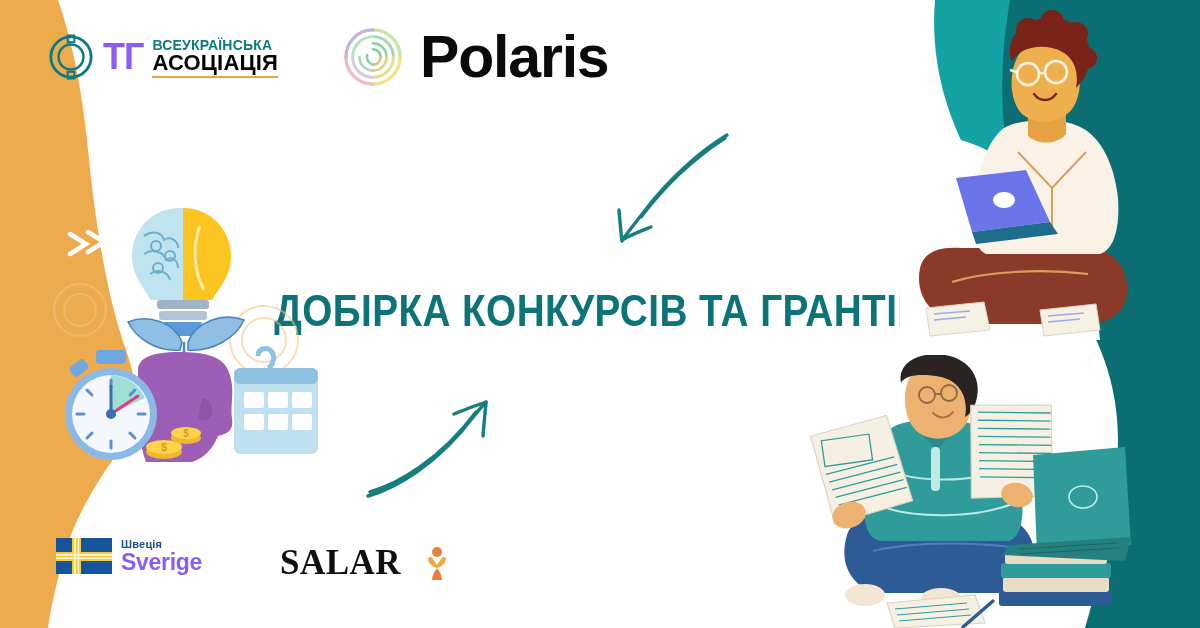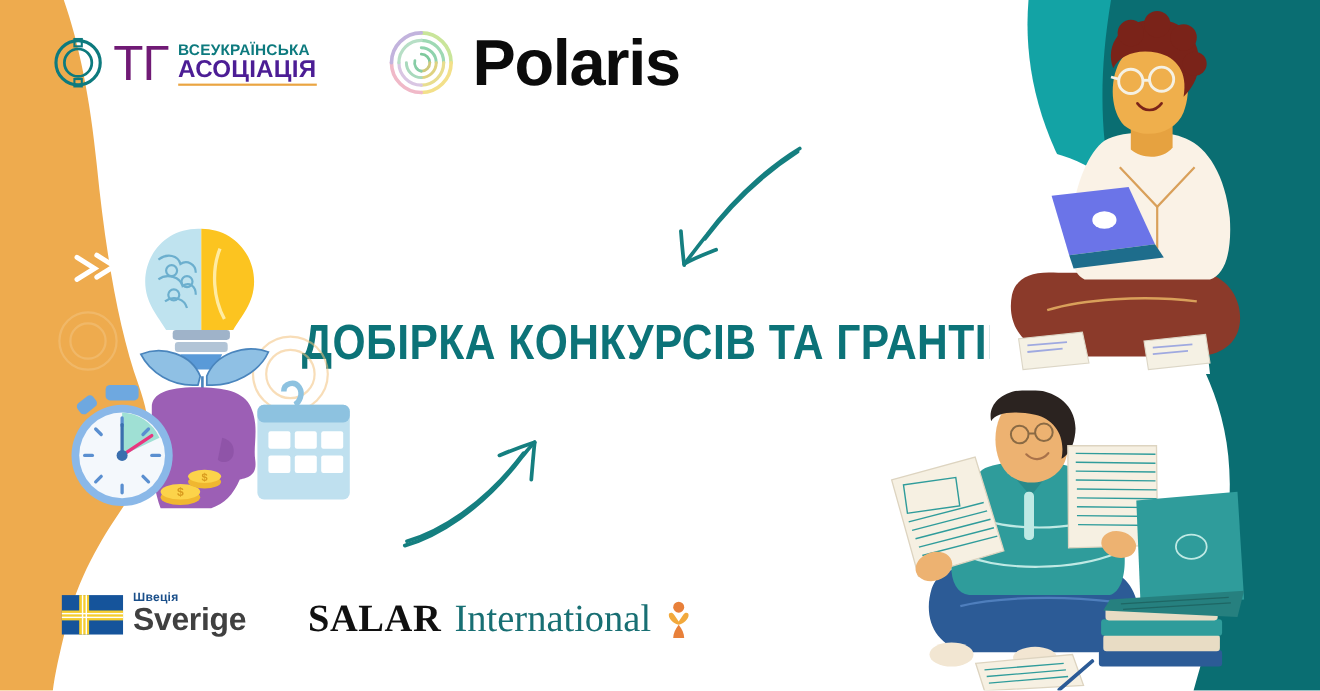--- a/index.html
+++ b/index.html
@@ -12,25 +12,25 @@
   #stage { position:absolute; inset:0; width:1200px; height:628px; overflow:hidden; background:#fff; }
 
   
   .bg-layer { position:absolute; inset:0; pointer-events:none; }
 
   
   .logo-row { position:absolute; left:48px; top:26px; display:flex; align-items:center; gap:64px; }
 
   .otg-logo { display:flex; align-items:center; gap:9px; }
   .otg-mark { width:46px; height:46px; flex:none; }
-  .otg-letters { font-size:45px; font-weight:normal; color:#701a75; letter-spacing:-1px; line-height:1;
+  .otg-letters { font-size:36px; font-weight:bold; color:#8b5cf6; letter-spacing:-1px; line-height:1;
                  font-family:"Liberation Sans", sans-serif; }
   .otg-text { display:flex; flex-direction:column; line-height:1.0; padding-top:2px; }
   .otg-t1 { font-size:14px; font-weight:bold; color:#0d7a7e; letter-spacing:0.2px; }
-  .otg-t2 { font-size:22px; font-weight:bold; color:#4c1d95; letter-spacing:0.2px; }
+  .otg-t2 { font-size:22px; font-weight:bold; color:#000000; letter-spacing:0.2px; }
   .otg-rule { height:2.5px; background:#eaa542; margin-top:2px; width:100%; }
 
   .polaris-logo { display:flex; align-items:center; gap:16px; }
   .polaris-mark { width:62px; height:62px; flex:none; }
   .polaris-word { font-size:59px; font-weight:bold; color:#0b0b0b; letter-spacing:-1.2px; line-height:1; }
 
   
   .headline {
     position:absolute; left:0; top:288px; width:1200px; text-align:center;
     font-size:45px; font-weight:bold; color:#0c7378;
@@ -38,23 +38,23 @@
     transform:scaleX(0.86); transform-origin:center center;
     white-space:nowrap;
     font-family:"Liberation Sans", sans-serif;
   }
 
   
   .sverige-logo { position:absolute; left:56px; top:538px; display:flex; align-items:center; gap:9px; }
   .sv-flag { width:56px; height:36px; flex:none; }
   .sv-text { display:flex; flex-direction:column; line-height:1; }
   .sv-t1 { font-size:11px; font-weight:bold; color:#1a4f8a; letter-spacing:.2px; }
-  .sv-t2 { font-size:29px; font-weight:bold; color:#404040; letter-spacing:-.3px; margin-top:1px; }
-
-  .salar-logo { position:absolute; left:280px; top:543px; display:flex; align-items:flex-start; gap:12px; }
+  .sv-t2 { font-size:23px; font-weight:bold; color:#8b5cf6; letter-spacing:-.3px; margin-top:1px; }
+
+  .salar-logo { position:absolute; left:280px; top:543px; display:flex; align-items:flex-start; gap:23px; }
   .salar-a { font-family:"Liberation Serif", serif; font-size:35px; font-weight:bold; color:#101010; letter-spacing:.5px; }
   .salar-b { font-family:"Liberation Serif", serif; font-size:35px; color:#186f73; letter-spacing:0px; }
   .salar-mark { width:26px; height:34px; align-self:center; }
 
   
   .ill-left   { position:absolute; left:52px;  top:190px; width:270px; height:280px; }
   .person-top { position:absolute; left:900px; top:10px;  width:300px; height:330px; }
   .person-bot { position:absolute; left:795px; top:355px; width:340px; height:273px; }
   .arrow-a    { position:absolute; left:595px; top:125px; width:150px; height:130px; }
   .arrow-b    { position:absolute; left:362px; top:392px; width:150px; height:115px; }
@@ -377,21 +377,20 @@
       </g>
     </svg>
     <span class="sv-text">
       <span class="sv-t1">Швеція</span>
       <span class="sv-t2">Sverige</span>
     </span>
   </div>
 
   <div class="salar-logo">
     <span class="salar-a">SALAR</span>
-    <span class="salar-b">International</span>
     <svg class="salar-mark" viewBox="0 0 26 34">
       <circle cx="13" cy="6" r="5" fill="#e8803a"></circle>
       <path d="M4 13 C4 11 7 10 9 13 L13 19 L17 13 C19 10 22 11 22 13
                C22 17 17 21 13 22 C9 21 4 17 4 13 Z" fill="#f2a93c"></path>
       <path d="M13 22 C10 26 8 30 8 34 L18 34 C18 30 16 26 13 22 Z" fill="#e8803a"></path>
     </svg>
   </div>
 
 </div>
 

